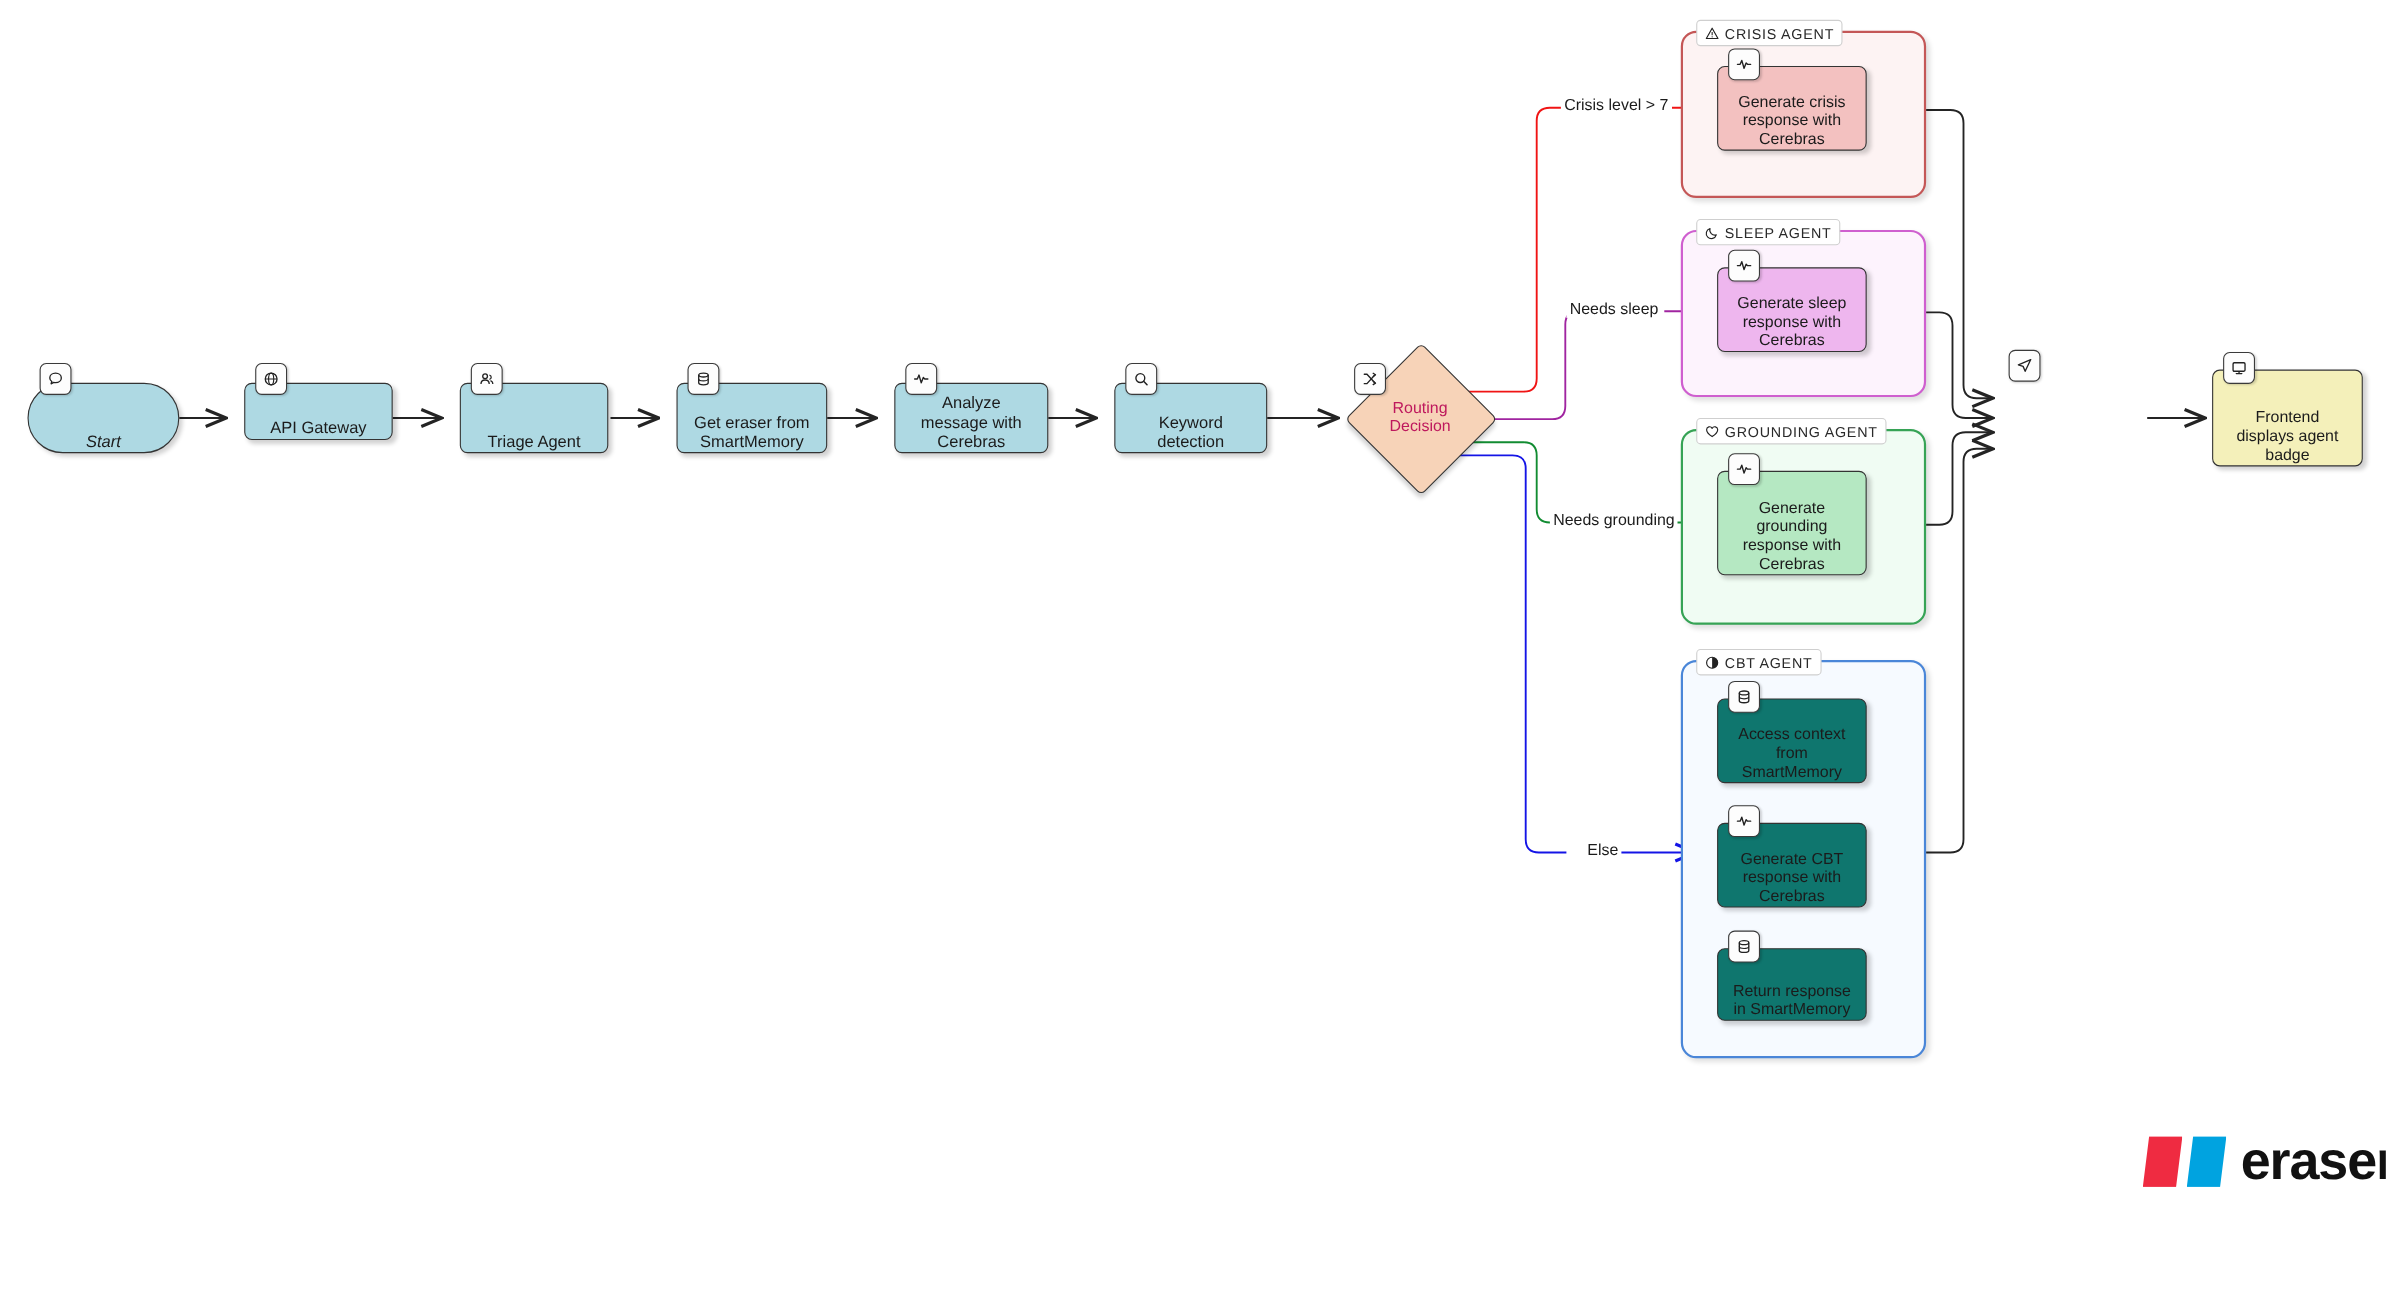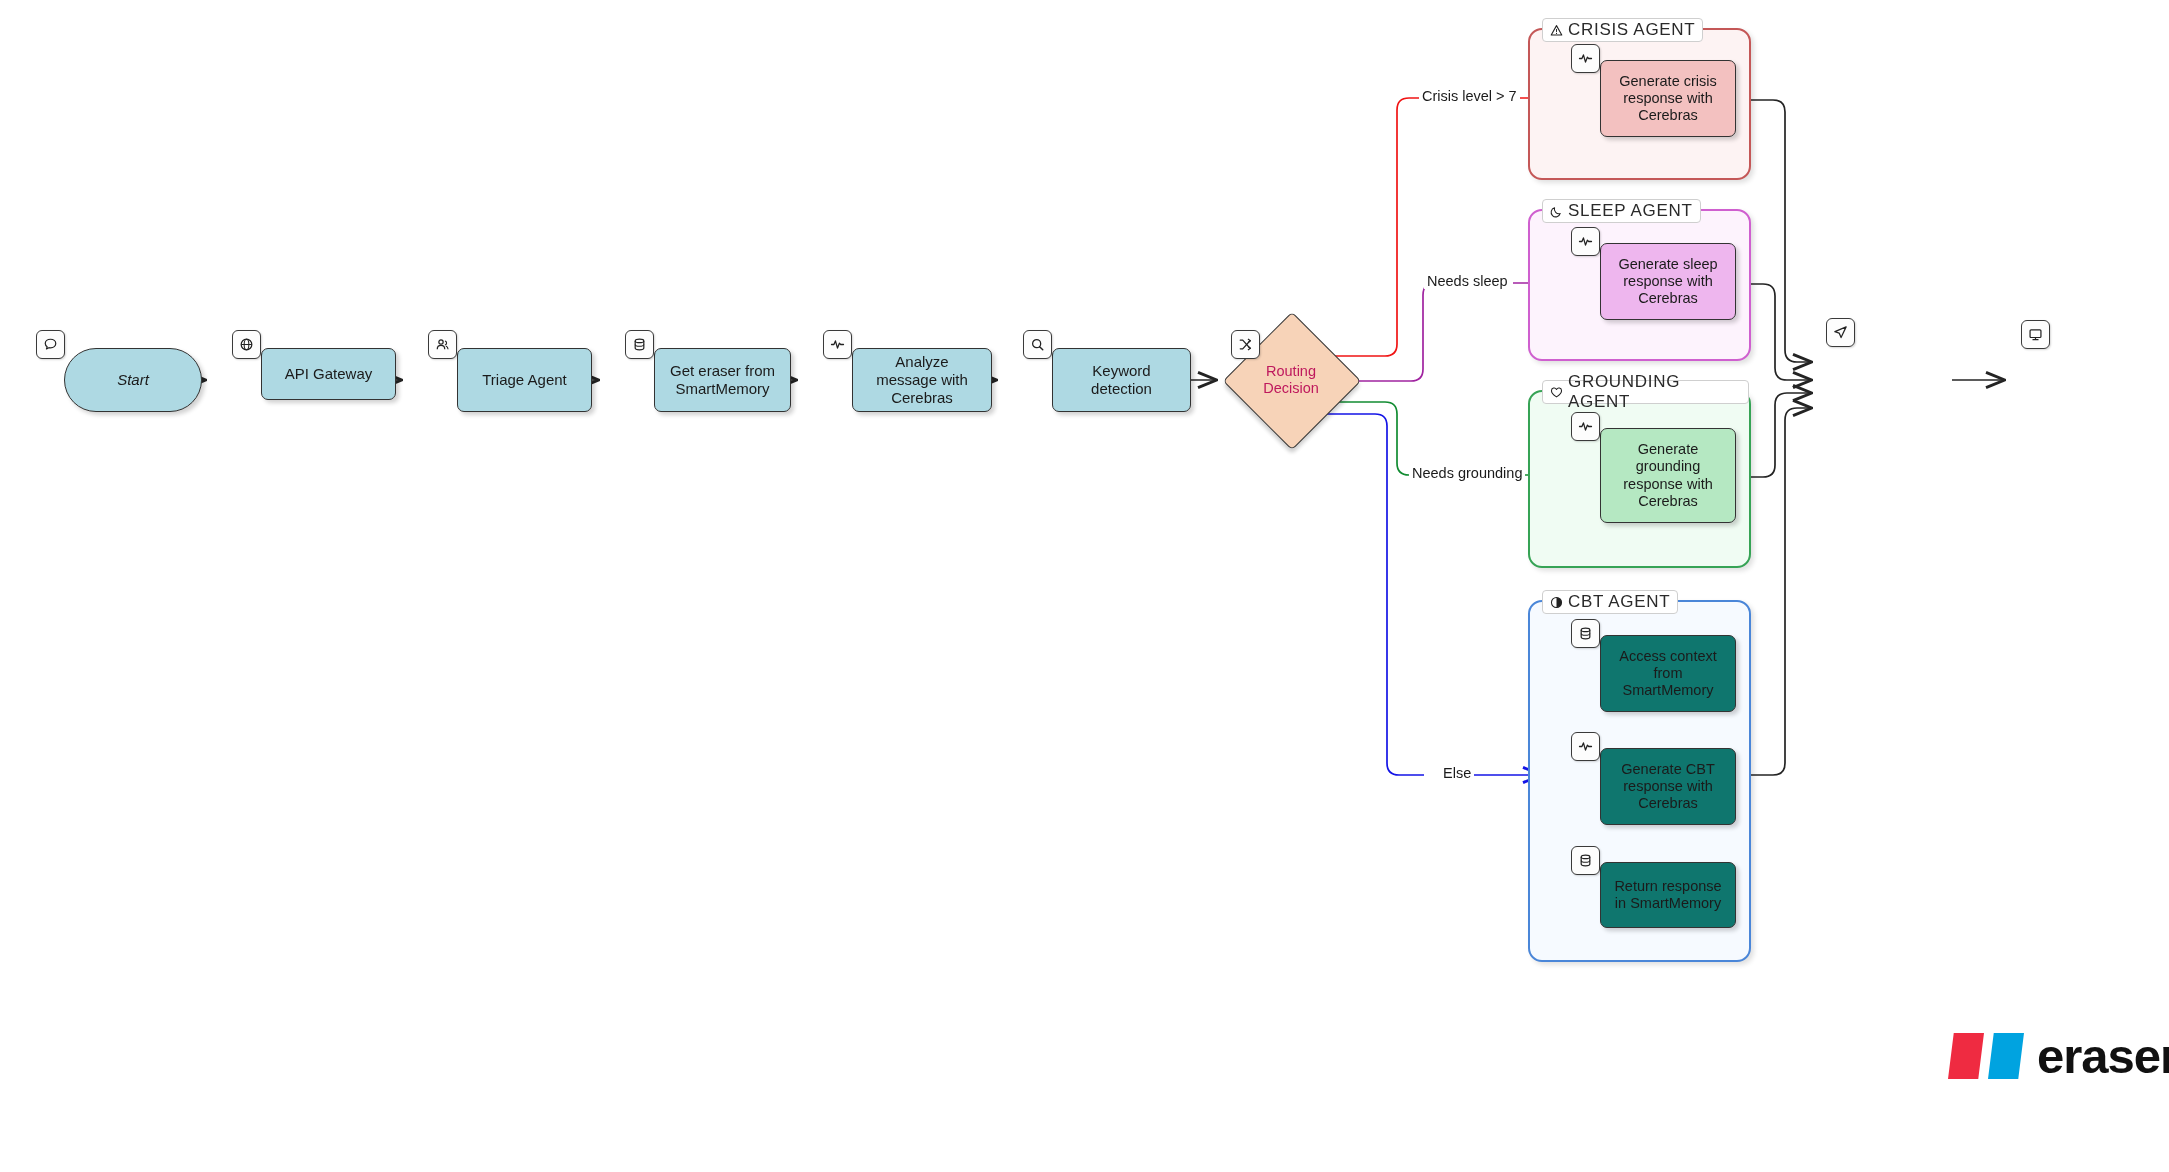--- a/index.html
+++ b/index.html
@@ -1,22 +1,22 @@
 <!DOCTYPE html>
 <html><head>
 <meta charset="utf-8">
 <style>
   html,body{margin:0;padding:0;background:#ffffff;}
   body{font-family:"Liberation Sans", sans-serif;-webkit-font-smoothing:antialiased;}
   #canvas{position:relative;width:2169px;height:1172px;background:#fff;overflow:hidden;}
   svg.edges{position:absolute;left:0;top:0;width:2169px;height:1172px;pointer-events:none;}
 
-  .node{position:absolute;box-sizing:border-box;display:flex;align-items:center;justify-content:center;
+  .node{position:absolute;box-sizing:border-box;display:flex;align-items:flex-end;justify-content:center;
         text-align:center;border:1.6px solid #333333;color:#1b1b1b;line-height:1.18;
-        box-shadow:3px 3px 4px rgba(0,0,0,0.18);margin-left:39px;}
+        box-shadow:3px 3px 4px rgba(0,0,0,0.18);}
   .node .lbl{padding:0 6px;white-space:pre-line;}
 
   .blue{background:#aed9e3;}
   .yellow{background:#f4f0ba;}
   .pink{background:#f3c1c0;}
   .magenta{background:#eeb6ee;}
   .green{background:#b5e8c2;}
   .lblue{background:#0f766e;}
 
   .rect{border-radius:7px;}
@@ -31,21 +31,21 @@
 
   .icon-badge{position:absolute;width:27px;height:27px;background:#fdfdfd;border:1.7px solid #3a3a3a;
               border-radius:6px;display:flex;align-items:center;justify-content:center;z-index:6;
               box-shadow:1px 1px 2px rgba(0,0,0,0.16);}
   .icon-badge svg{display:block;}
 
   .group{position:absolute;box-sizing:border-box;border-radius:14px;border-width:2px;border-style:solid;
          box-shadow:3px 3px 5px rgba(0,0,0,0.12);}
   .group-title{position:absolute;top:-12px;left:12px;height:22px;background:#fff;border:1.3px solid #cfcfcf;
                border-radius:4px;display:flex;align-items:center;gap:5px;padding:0 7px;
-               font-size:17px;letter-spacing:0.7px;color:#2a2a2a;z-index:7;}
+               font-size:13px;letter-spacing:0.7px;color:#2a2a2a;z-index:7;}
   .group-title svg{display:block;}
 
   .g-crisis{background:#fdf3f3;border-color:#c45757;}
   .g-sleep{background:#fdf3fd;border-color:#cf5fcf;}
   .g-ground{background:#f0fcf3;border-color:#36a355;}
   .g-cbt{background:#f6faff;border-color:#4a86d8;}
 
   .edge-label{position:absolute;background:#fff;padding:0 3px;font-size:14.5px;color:#1b1b1b;
               white-space:nowrap;z-index:5;}
 
@@ -302,20 +302,25 @@
         <path d="M3.4 8c0 1.05 2.06 1.9 4.6 1.9s4.6-.85 4.6-1.9" fill="none" stroke="#222" stroke-width="1.1"></path>
       </svg>
   </div>
 
   <div class="icon-badge" style="left:1826px;top:318px;">
     <svg width="15" height="15" viewBox="0 0 16 16">
         <path d="M14 2 L2 7.1 L6.6 8.6 L8.6 13.4 Z" fill="none" stroke="#222" stroke-width="1.3" stroke-linejoin="round"></path>
       </svg>
   </div>
 
+  <div class="node rect yellow" style="left:2011px;top:336px;width:137px;height:88px;font-size:14.5px;">
+    <span class="lbl">Frontend
+displays agent
+badge</span>
+  </div>
   <div class="icon-badge" style="left:2021px;top:320px;">
     <svg width="15" height="15" viewBox="0 0 16 16">
         <rect x="2.2" y="3" width="11.6" height="8.2" rx="1.1" fill="none" stroke="#222" stroke-width="1.3"></rect>
         <line x1="8" y1="11.2" x2="8" y2="13.4" stroke="#222" stroke-width="1.3"></line>
         <line x1="5.3" y1="13.5" x2="10.7" y2="13.5" stroke="#222" stroke-width="1.3" stroke-linecap="round"></line>
       </svg>
   </div>
 
   <div class="edge-label" style="left:1419px;top:88px;">Crisis level &gt; 7</div>
   <div class="edge-label" style="left:1424px;top:273px;">Needs sleep</div>

